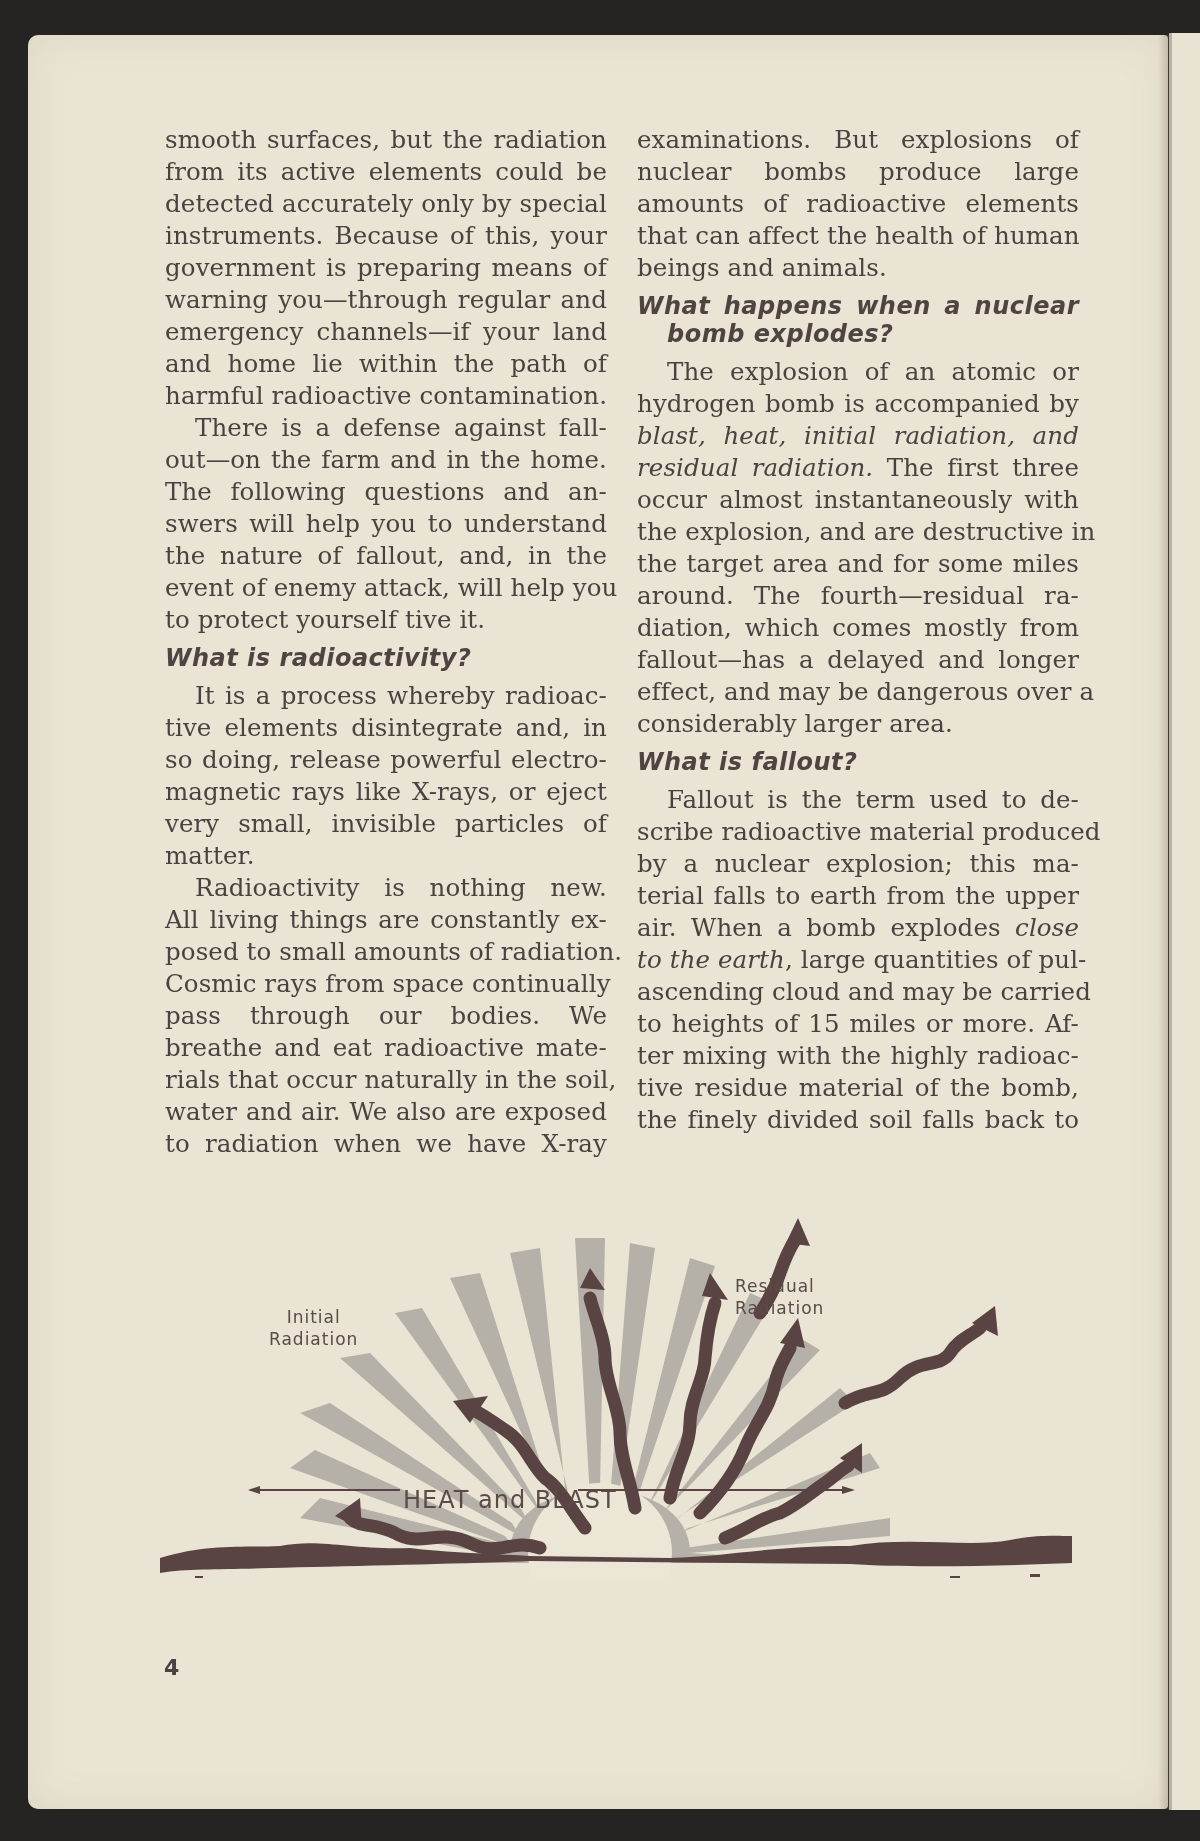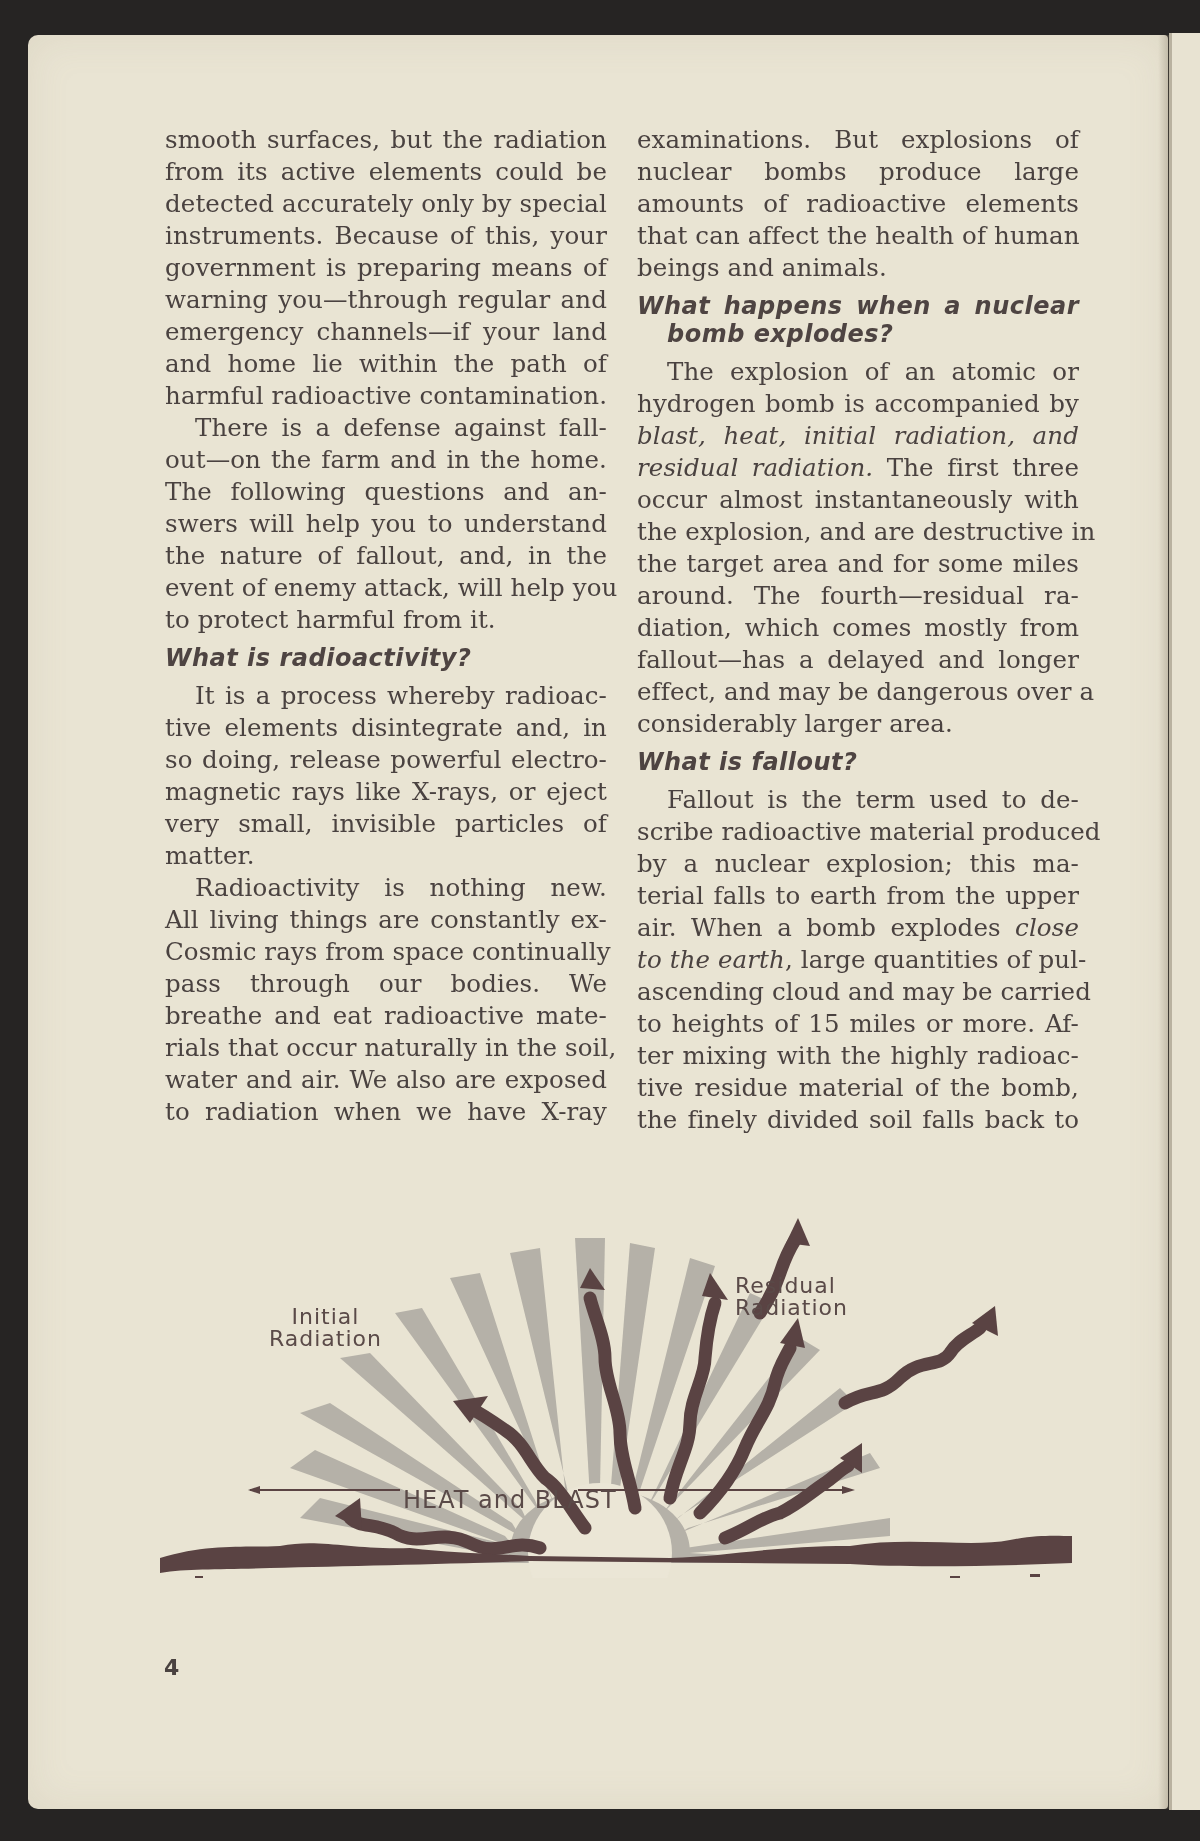--- a/index.html
+++ b/index.html
@@ -35,21 +35,21 @@
     font-size:24px; line-height:28px; color:#4e4442; margin:8px 0 8px 0;
     letter-spacing:0.5px;
   }
   .q .line2 { padding-left:30px; display:block; }
   em { font-style:italic; }
   .illus {
     position:absolute; left:150px; top:1218px; width:930px; height:360px;
   }
   .lbl {
     position:absolute; font-family:"DejaVu Sans", sans-serif; color:#5a4a48;
-    font-size:22px; letter-spacing:1px; line-height:22px; text-align:center;
+    font-size:17px; letter-spacing:1px; line-height:22px; text-align:center;
   }
   .pagenum {
     position:absolute; left:164px; top:1655px; font-family:"DejaVu Sans", sans-serif;
     font-weight:bold; font-size:22px; color:#4a4240;
   }
 </style>
 </head>
 <body>
 
 <div class="page"></div>
@@ -68,34 +68,35 @@
     <span class="line">and home lie within the path of</span>
     <span class="line">harmful radioactive contamination.</span>
   </p>
   <p>
     <span class="line" style="padding-left:30px;box-sizing:border-box;">There is a defense against fall-</span>
     <span class="line">out—on the farm and in the home.</span>
     <span class="line">The following questions and an-</span>
     <span class="line">swers will help you to understand</span>
     <span class="line">the nature of fallout, and, in the</span>
     <span class="line">event of enemy attack, will help you</span>
-    <span class="line last">to protect harmful from it.</span>
+    <span class="line last">to protect yourself tive it.</span>
   </p>
   <div class="q">What is radioactivity?</div>
   <p>
     <span class="line" style="padding-left:30px;box-sizing:border-box;">It is a process whereby radioac-</span>
     <span class="line">tive elements disintegrate and, in</span>
     <span class="line">so doing, release powerful electro-</span>
     <span class="line">magnetic rays like X-rays, or eject</span>
     <span class="line">very small, invisible particles of</span>
     <span class="line last">matter.</span>
   </p>
   <p>
     <span class="line" style="padding-left:30px;box-sizing:border-box;">Radioactivity is nothing new.</span>
     <span class="line">All living things are constantly ex-</span>
+    <span class="line">posed to small amounts of radiation.</span>
     <span class="line">Cosmic rays from space continually</span>
     <span class="line">pass through our bodies. We</span>
     <span class="line">breathe and eat radioactive mate-</span>
     <span class="line">rials that occur naturally in the soil,</span>
     <span class="line">water and air. We also are exposed</span>
     <span class="line">to radiation when we have X-ray</span>
   </p>
 </div>
 
 <div class="col right">

